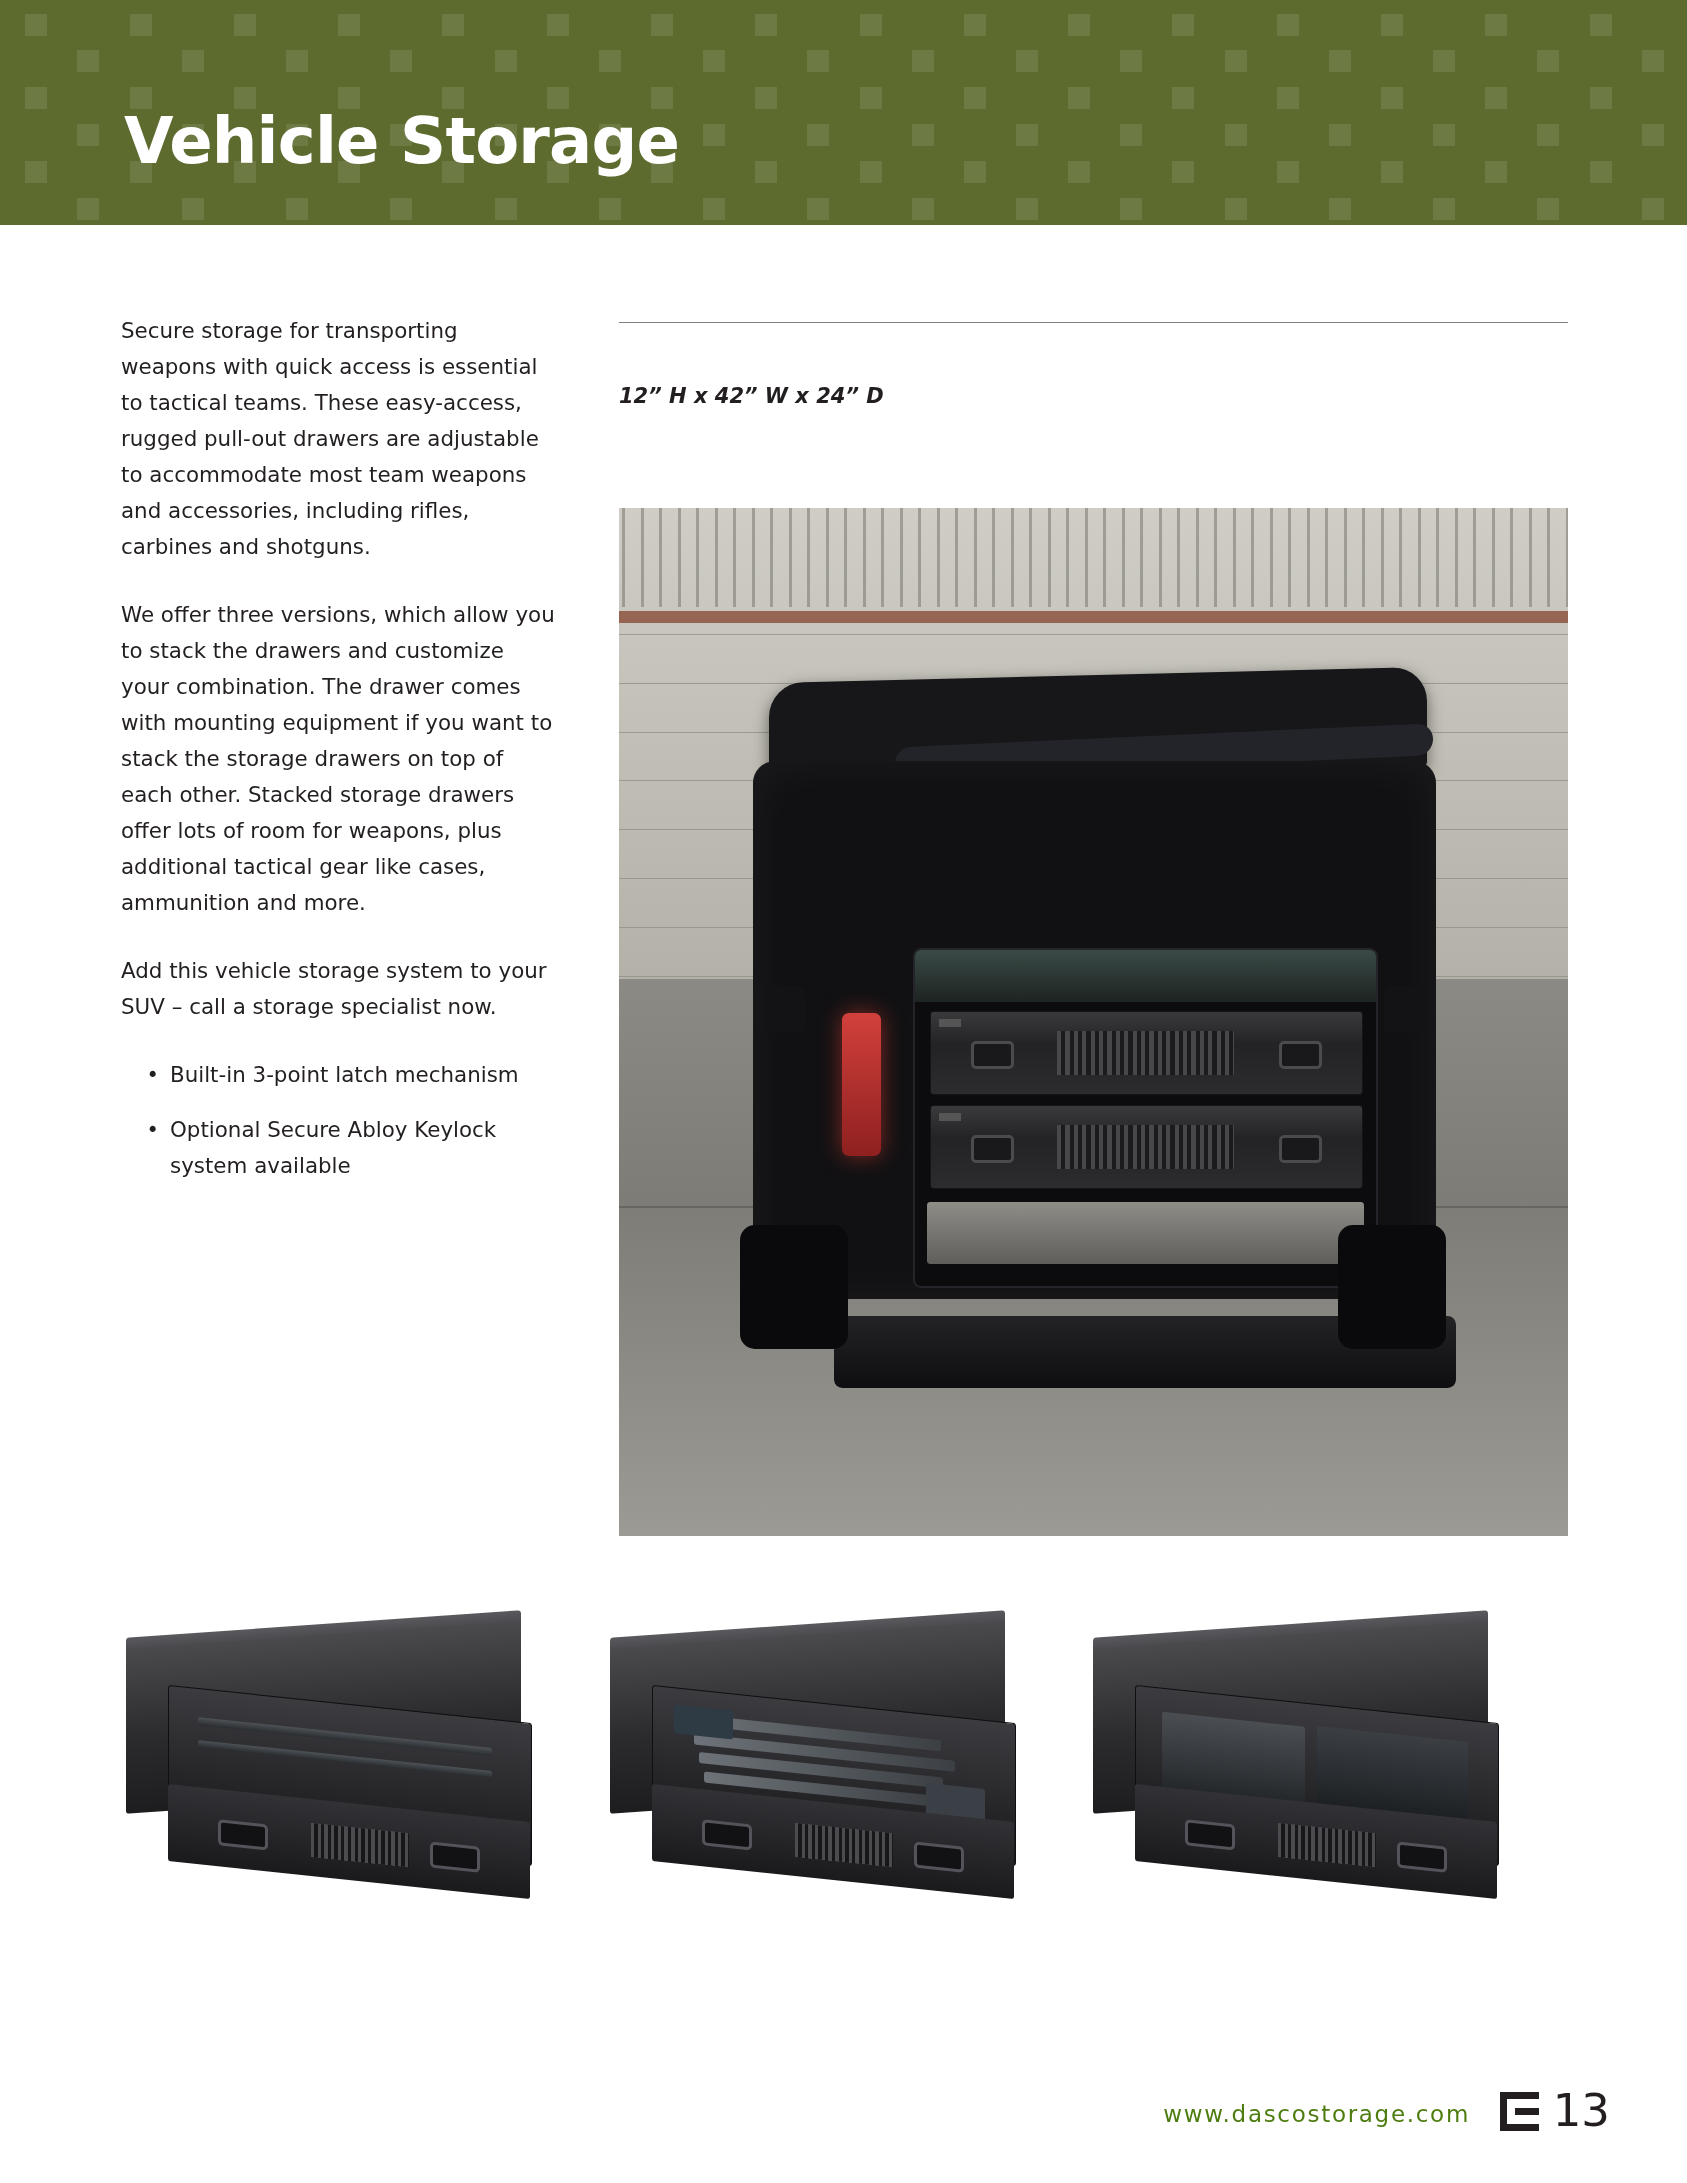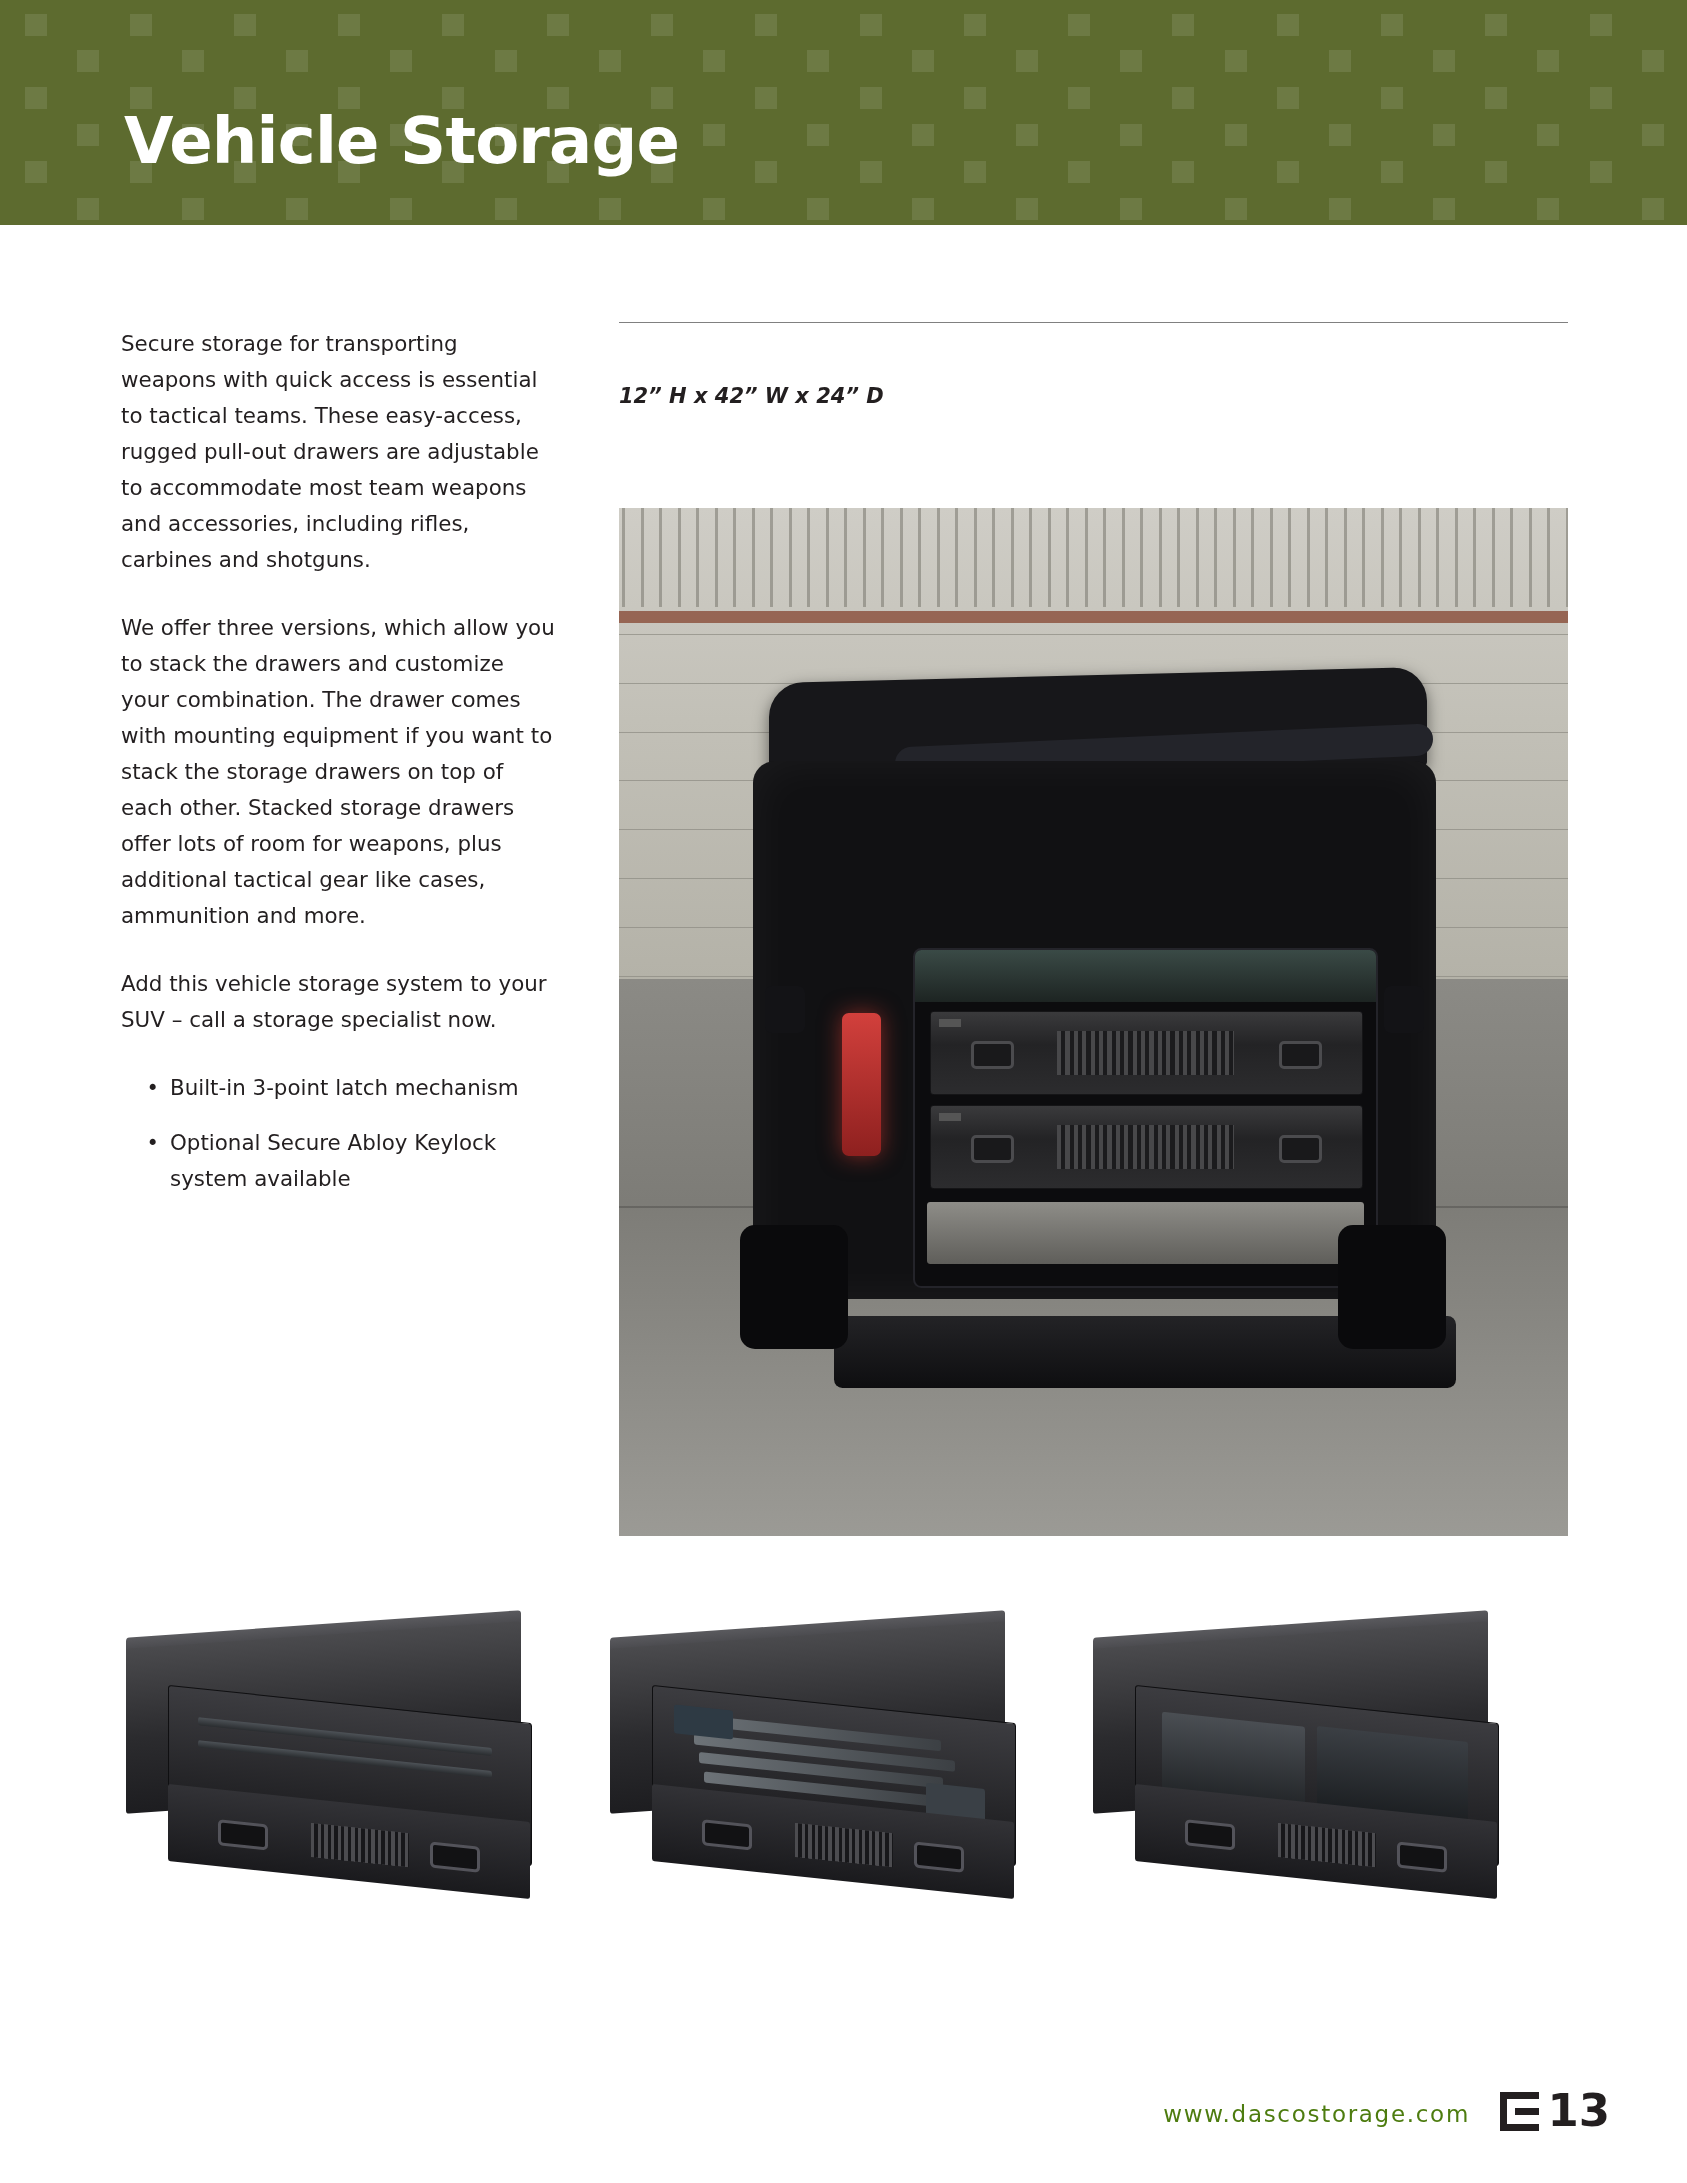--- a/index.html
+++ b/index.html
@@ -53,21 +53,21 @@
   }
 
   
   .left-col {
     position: absolute;
     left: 121px;
     top: 309px;
     width: 436px;
   }
   .left-col p {
-    margin: 17px 0 32px 0;
+    margin: 4px 0 32px 0;
     font-family: "DejaVu Sans", sans-serif;
     font-size: 21.4px;
     line-height: 36px;
     color: #231f20;
   }
   .bullets {
     margin: 6.7px 0 0 0;
     padding: 0 0 0 49px;
     list-style: none;
   }
@@ -365,21 +365,21 @@
   .footer-logo i {
     position: absolute;
     background: #231f20;
     display: block;
   }
   .footer-page {
     position: absolute;
     right: 77px;
     top: 2084px;
     font-family: "DejaVu Sans", sans-serif;
-    font-weight: bold;
+    font-weight: normal;
     font-size: 45px;
     color: #231f20;
   }
 </style>
 </head>
 <body>
 
 <div class="header-band">
   <div class="header-pattern" id="hdrPattern">
       <i style="left:25px;top:13.5px;"></i>

